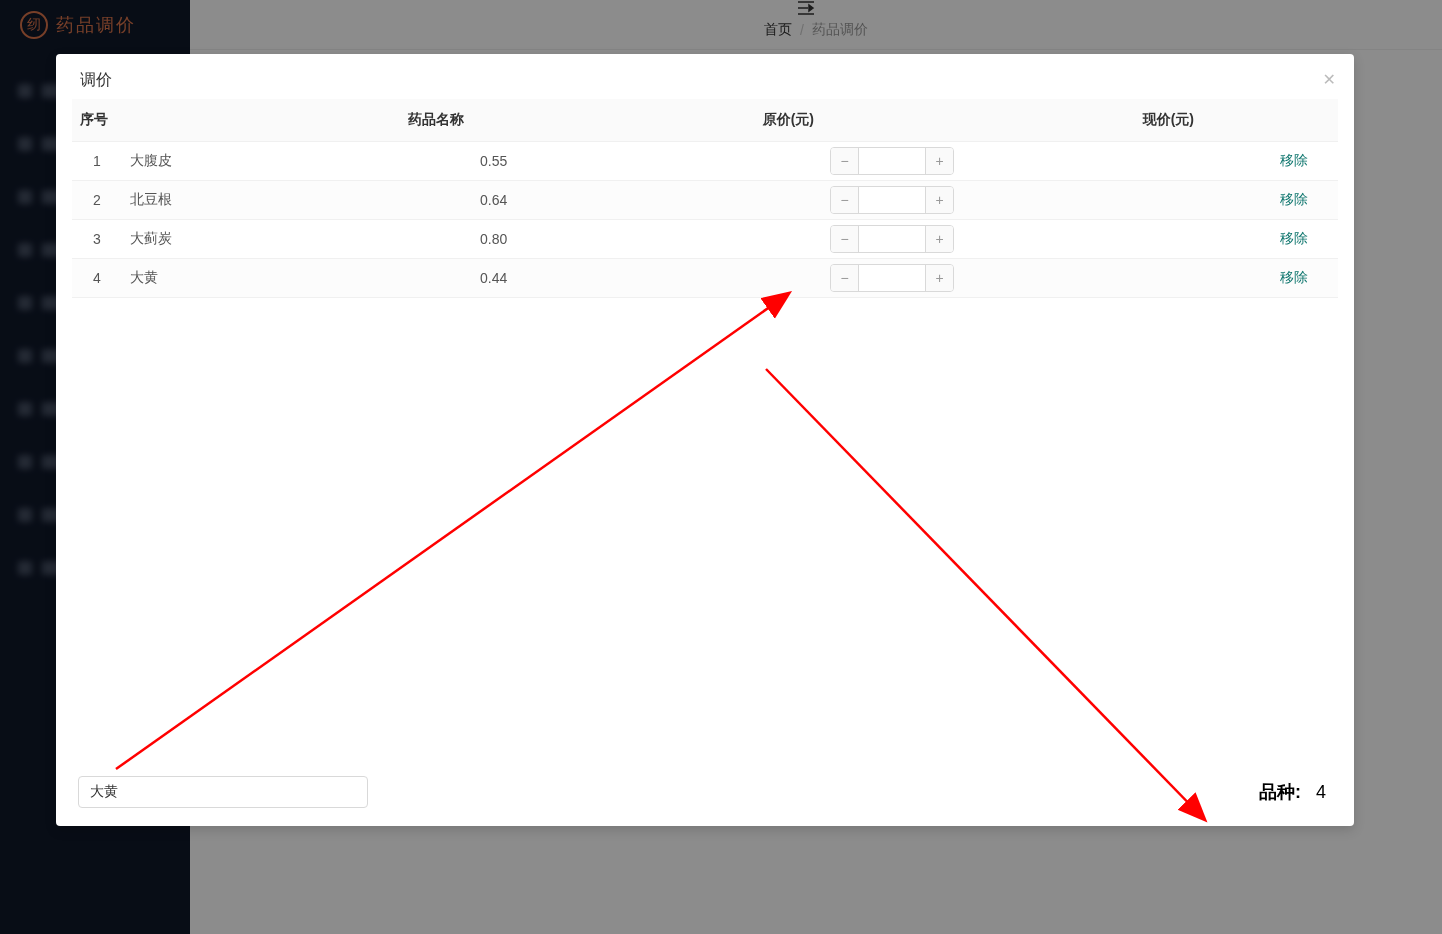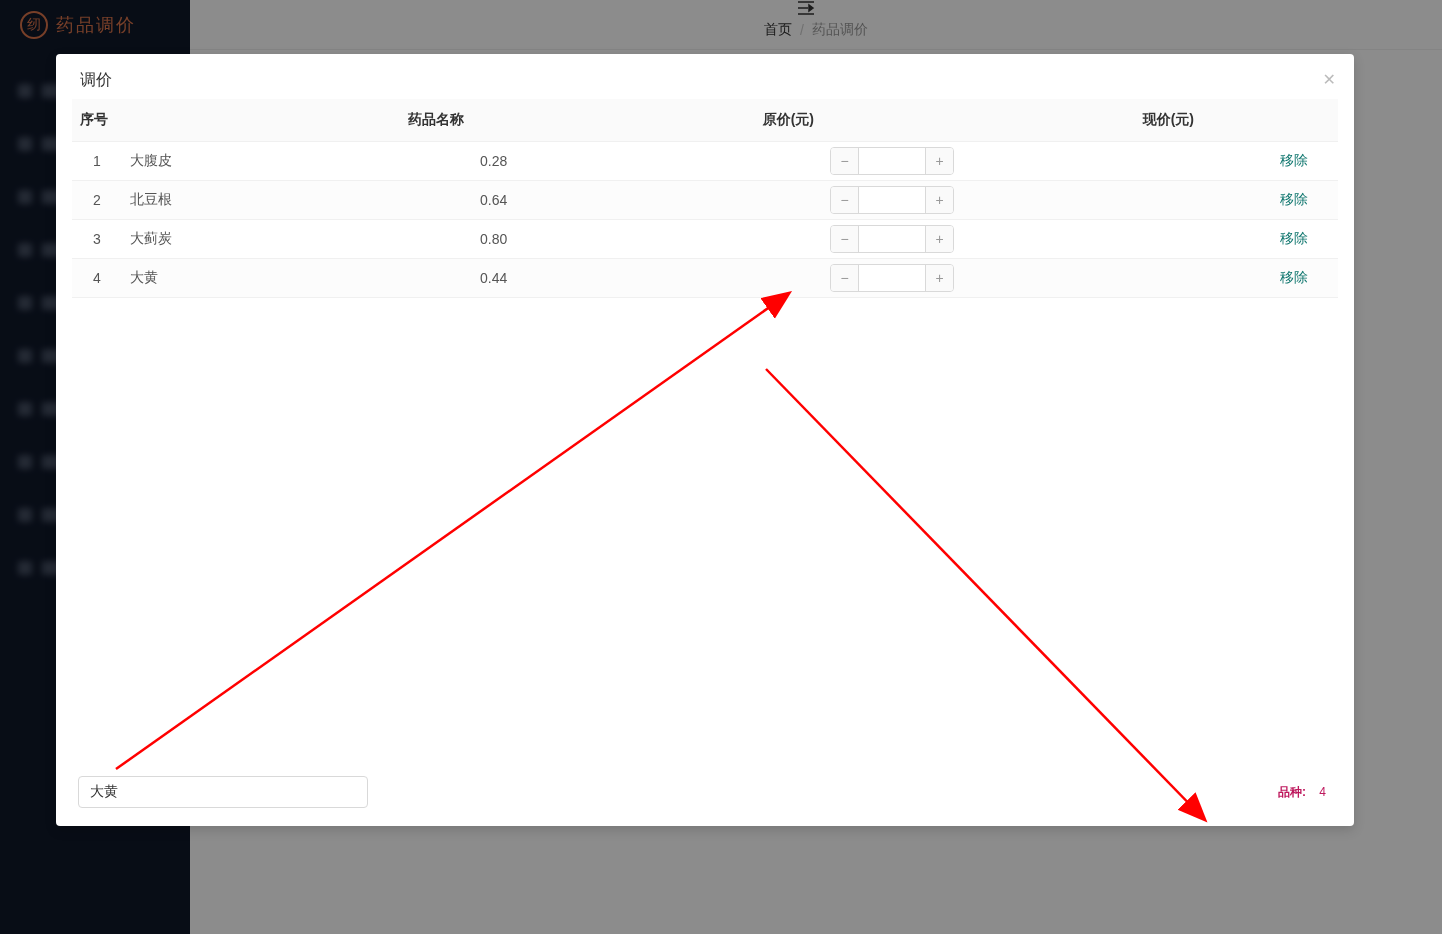--- a/index.html
+++ b/index.html
@@ -265,22 +265,22 @@
       width: 290px;
       height: 32px;
       border: 1px solid #d9d9d9;
       border-radius: 4px;
       padding: 0 11px;
       font-size: 14px;
       color: #333;
       outline: none;
     }
     .variety-info {
-      font-size: 12px;
-      color: #be185d;
+      font-size: 18px;
+      color: #000000;
       padding-right: 6px;
     }
     .variety-info .label { font-weight: 600; }
     .variety-info .count { margin-left: 10px; }
     .modal-footer {
       padding: 10px 18px 16px;
       display: flex;
       justify-content: flex-end;
       gap: 10px;
     }
@@ -392,21 +392,21 @@
             <th class="col-name">药品名称</th>
             <th class="col-orig">原价(元)</th>
             <th class="col-curr">现价(元)</th>
             <th class="col-action"></th>
           </tr>
         </thead>
         <tbody id="table-body">
             <tr>
     <td class="col-seq">1</td>
     <td>大腹皮</td>
-    <td>0.28</td>
+    <td>0.55</td>
     <td>
       <div class="number-input">
         <button>−</button>
         <input value="" style="">
         <button>+</button>
       </div>
     </td>
     <td class="col-action">
       <span class="remove-link">移除</span>
     </td>

